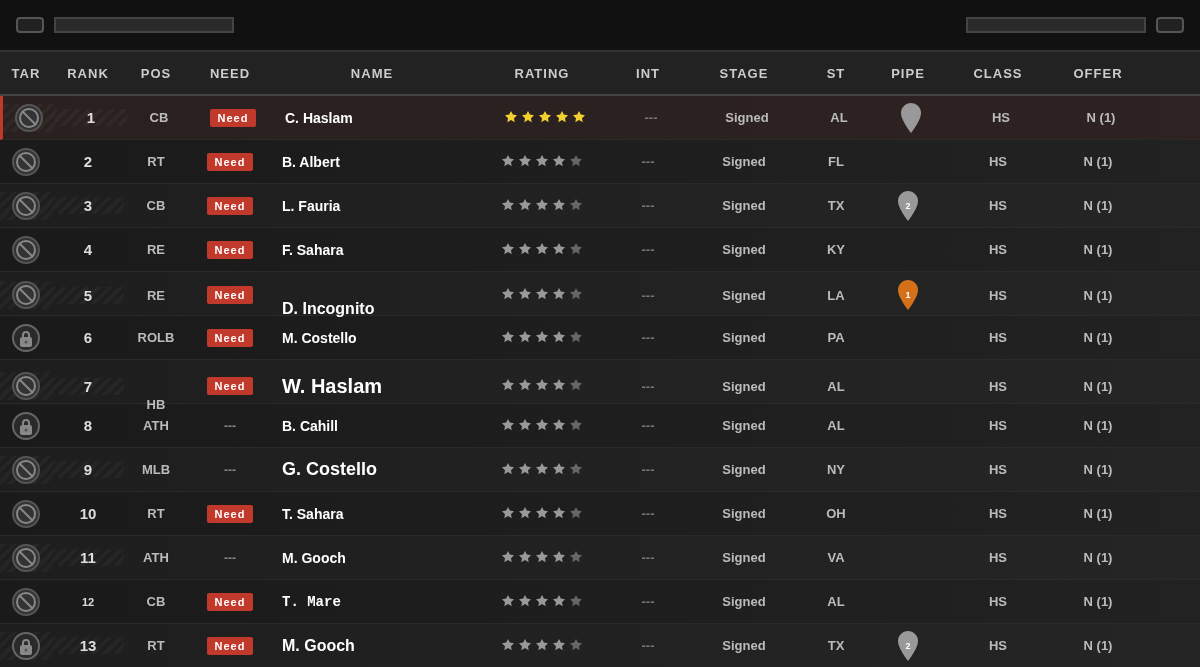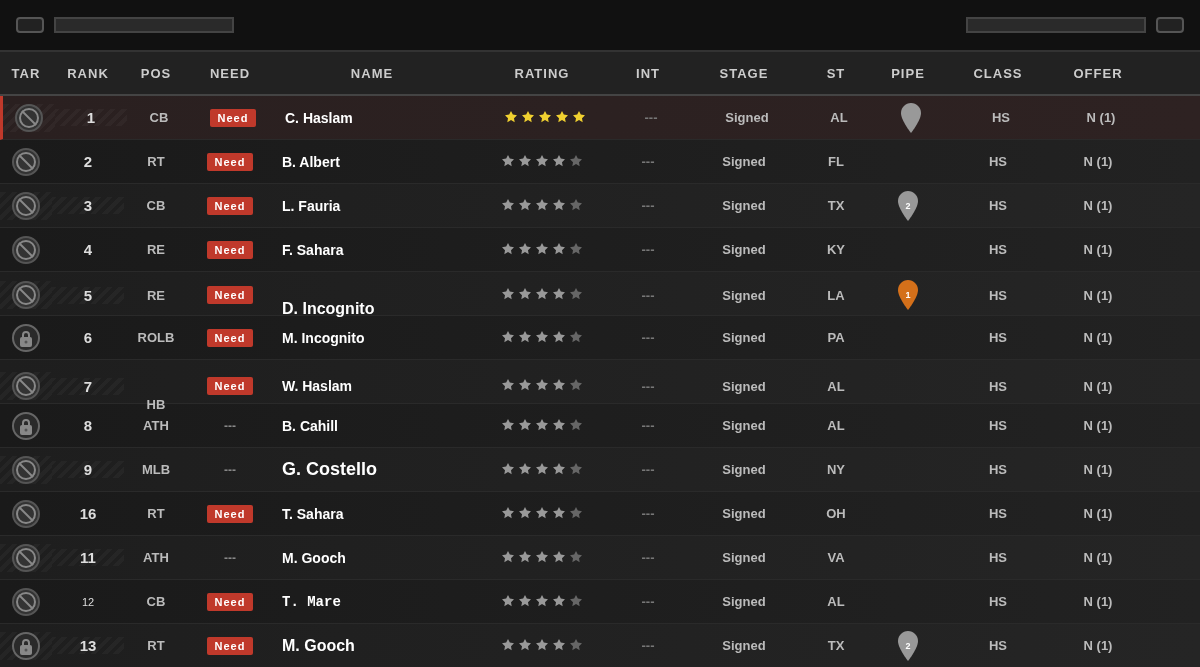--- a/index.html
+++ b/index.html
@@ -484,21 +484,21 @@
         <path d="M5 8V6a3 3 0 0 1 6 0v2" stroke="#888" stroke-width="2" fill="none"></path>
         <circle cx="8" cy="13" r="1.5" fill="#555"></circle>
       </svg>
     </div>
       </div>
     <div class="cell cell-rank" style="font-size:15px;font-weight:900;color:#ddd;">6</div>
     <div class="cell cell-pos" style="color:#bbb;">ROLB</div>
     <div class="cell cell-need">
         <span class="need-badge">Need</span>
       </div>
-    <div class="cell cell-name" style="font-size:14px;color:#fff;justify-content:flex-start;padding-left:10px;">M. Incognito</div>
+    <div class="cell cell-name" style="font-size:14px;color:#fff;justify-content:flex-start;padding-left:10px;">M. Costello</div>
     <div class="cell cell-rating">
         <div class="stars">
           <span class="star">
       <svg viewBox="0 0 16 16" width="16" height="16">
         <path fill="#999" d="M8 1l1.8 3.6L14 5.3l-3 2.9.7 4.1L8 10.1l-3.7 2.2.7-4.1-3-2.9 4.2-.7z"></path>
       </svg>
     </span>
           <span class="star">
       <svg viewBox="0 0 16 16" width="16" height="16">
         <path fill="#999" d="M8 1l1.8 3.6L14 5.3l-3 2.9.7 4.1L8 10.1l-3.7 2.2.7-4.1-3-2.9 4.2-.7z"></path>
@@ -535,21 +535,21 @@
       <circle cx="10" cy="10" r="9" stroke="#888" stroke-width="2" fill="none"></circle>
       <line x1="3" y1="3" x2="17" y2="17" stroke="#888" stroke-width="2"></line>
     </svg>
   </div>
       </div>
     <div class="cell cell-rank" style="font-size:15px;font-weight:900;color:#ddd;">7</div>
     <div class="cell cell-pos" style="color:#bbb;margin-top:37px;">HB</div>
     <div class="cell cell-need">
         <span class="need-badge">Need</span>
       </div>
-    <div class="cell cell-name" style="font-size:14px;color:#fff;justify-content:flex-start;padding-left:10px;">W. Haslam</div>
+    <div class="cell cell-name" style="font-size:20px;color:#fff;justify-content:flex-start;padding-left:10px;">W. Haslam</div>
     <div class="cell cell-rating">
         <div class="stars">
           <span class="star">
       <svg viewBox="0 0 16 16" width="16" height="16">
         <path fill="#999" d="M8 1l1.8 3.6L14 5.3l-3 2.9.7 4.1L8 10.1l-3.7 2.2.7-4.1-3-2.9 4.2-.7z"></path>
       </svg>
     </span>
           <span class="star">
       <svg viewBox="0 0 16 16" width="16" height="16">
         <path fill="#999" d="M8 1l1.8 3.6L14 5.3l-3 2.9.7 4.1L8 10.1l-3.7 2.2.7-4.1-3-2.9 4.2-.7z"></path>
@@ -684,21 +684,21 @@
   </div>
     <div class="table-row">
     <div class="cell cell-tar">
         <div class="tar-icon">
     <svg width="20" height="20" viewBox="0 0 20 20" xmlns="http://www.w3.org/2000/svg">
       <circle cx="10" cy="10" r="9" stroke="#888" stroke-width="2" fill="none"></circle>
       <line x1="3" y1="3" x2="17" y2="17" stroke="#888" stroke-width="2"></line>
     </svg>
   </div>
       </div>
-    <div class="cell cell-rank" style="font-size:15px;font-weight:900;color:#ddd;">16</div>
+    <div class="cell cell-rank" style="font-size:15px;font-weight:900;color:#ddd;">10</div>
     <div class="cell cell-pos" style="color:#bbb;">RT</div>
     <div class="cell cell-need">
         <span class="need-badge">Need</span>
       </div>
     <div class="cell cell-name" style="font-size:14px;color:#fff;justify-content:flex-start;padding-left:10px;">T. Sahara</div>
     <div class="cell cell-rating">
         <div class="stars">
           <span class="star">
       <svg viewBox="0 0 16 16" width="16" height="16">
         <path fill="#999" d="M8 1l1.8 3.6L14 5.3l-3 2.9.7 4.1L8 10.1l-3.7 2.2.7-4.1-3-2.9 4.2-.7z"></path>
@@ -786,21 +786,21 @@
   </div>
     <div class="table-row">
     <div class="cell cell-tar">
         <div class="tar-icon">
     <svg width="20" height="20" viewBox="0 0 20 20" xmlns="http://www.w3.org/2000/svg">
       <circle cx="10" cy="10" r="9" stroke="#888" stroke-width="2" fill="none"></circle>
       <line x1="3" y1="3" x2="17" y2="17" stroke="#888" stroke-width="2"></line>
     </svg>
   </div>
       </div>
-    <div class="cell cell-rank" style="font-size:11px;font-weight:400;color:#ddd;">12</div>
+    <div class="cell cell-rank" style="font-size:11px;font-weight:700;color:#ddd;">12</div>
     <div class="cell cell-pos" style="color:#bbb;">CB</div>
     <div class="cell cell-need">
         <span class="need-badge">Need</span>
       </div>
     <div class="cell cell-name" style="font-size:14px;color:#fff;justify-content:flex-start;padding-left:10px;font-family:Liberation Mono, monospace;">T. Mare</div>
     <div class="cell cell-rating">
         <div class="stars">
           <span class="star">
       <svg viewBox="0 0 16 16" width="16" height="16">
         <path fill="#999" d="M8 1l1.8 3.6L14 5.3l-3 2.9.7 4.1L8 10.1l-3.7 2.2.7-4.1-3-2.9 4.2-.7z"></path>

